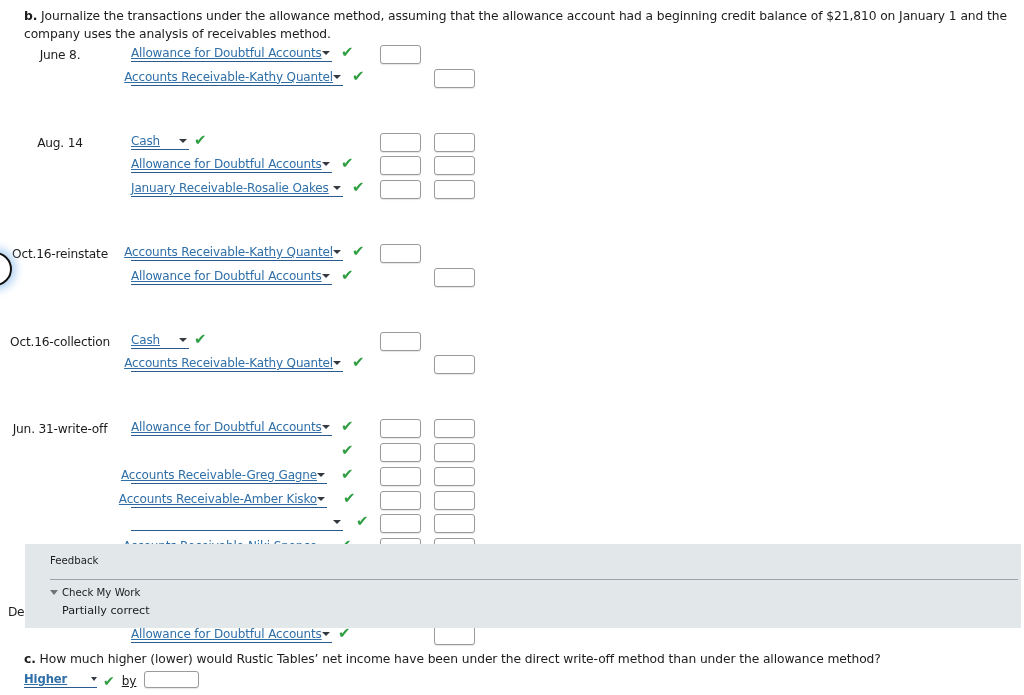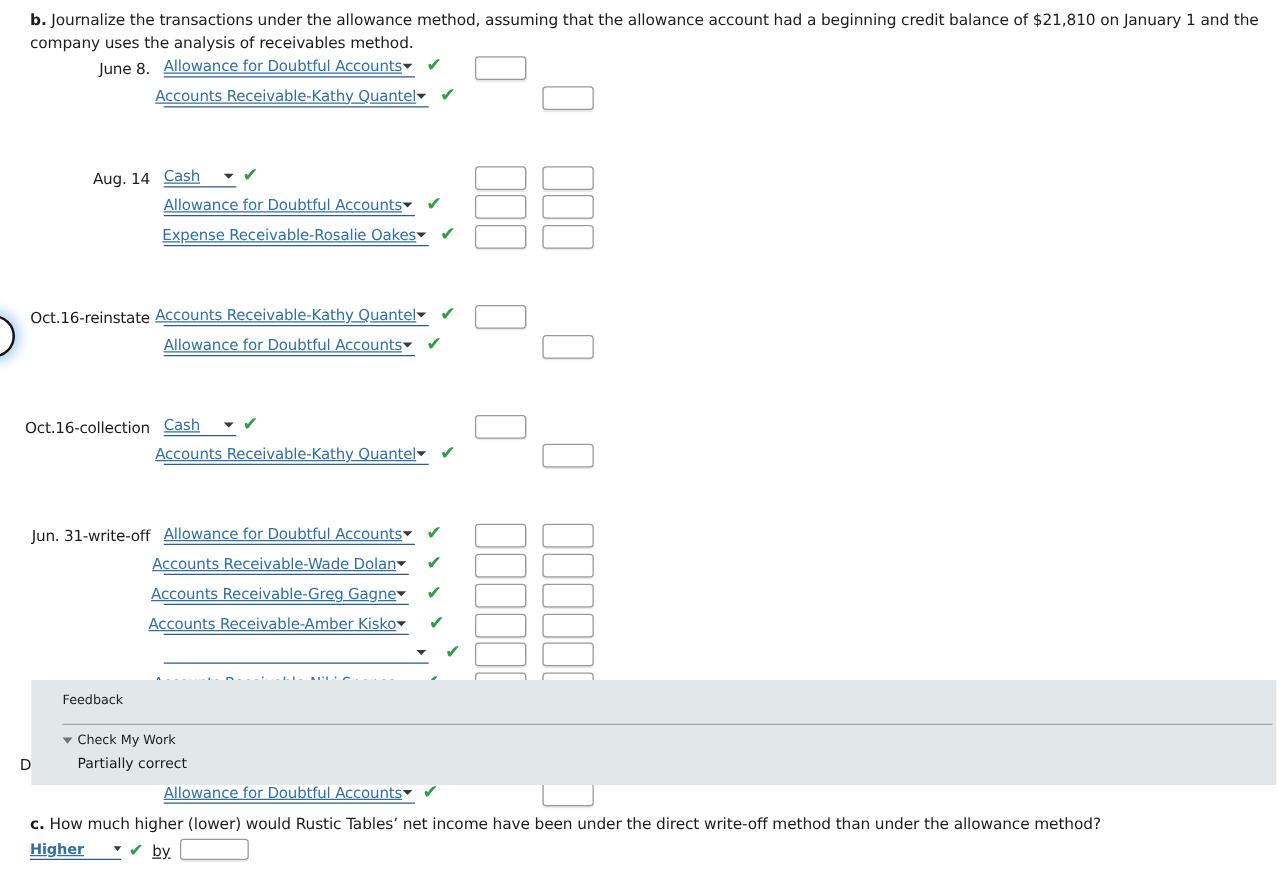--- a/index.html
+++ b/index.html
@@ -27,21 +27,21 @@
 
   
   #journal { position: absolute; left: 0; top: 45px; width: 1024px; }
   .jrow { position: relative; height: 23.8px; }
   .jrow.gap { height: 40px; }
 
   .date-cell {
     position: absolute;
     left: 0; top: 3px;
     width: 120px;
-    text-align: right;
+    text-align: center;
     font-size: 12.2px;
     color: #1c1c1c;
     white-space: nowrap;
     letter-spacing: -0.2px;
   }
 
   
   .sel {
     position: absolute;
     left: 131px;
@@ -250,21 +250,21 @@
         <div class="sel w-long">
           <span class="txt">Allowance for Doubtful Accounts</span>
           <span class="arrow"></span>
         </div>
         <span class="check" style="left: 341px;">✔</span>
         <input type="text" class="amt debit" style="">
         <input type="text" class="amt credit" style="">
       </div>
       <div class="jrow">
         <div class="sel w-long2">
-          <span class="txt">Expense Receivable-Rosalie Oakes</span>
+          <span class="txt">January Receivable-Rosalie Oakes</span>
           <span class="arrow"></span>
         </div>
         <span class="check" style="left: 352px;">✔</span>
         <input type="text" class="amt debit" style="">
         <input type="text" class="amt credit" style="">
       </div>
       <div class="jrow gap"></div>
       <div class="jrow">
         <div class="date-cell">Oct.16-reinstate</div>
         <div class="sel w-long2">
@@ -305,24 +305,20 @@
         <div class="date-cell">Jun. 31-write-off</div>
         <div class="sel w-long">
           <span class="txt">Allowance for Doubtful Accounts</span>
           <span class="arrow"></span>
         </div>
         <span class="check" style="left: 341px;">✔</span>
         <input type="text" class="amt debit" style="">
         <input type="text" class="amt credit" style="">
       </div>
       <div class="jrow">
-        <div class="sel w-mid">
-          <span class="txt">Accounts Receivable-Wade Dolan</span>
-          <span class="arrow"></span>
-        </div>
         <span class="check" style="left: 341px;">✔</span>
         <input type="text" class="amt debit" style="">
         <input type="text" class="amt credit" style="">
       </div>
       <div class="jrow">
         <div class="sel w-mid">
           <span class="txt">Accounts Receivable-Greg Gagne</span>
           <span class="arrow"></span>
         </div>
         <span class="check" style="left: 341px;">✔</span>

